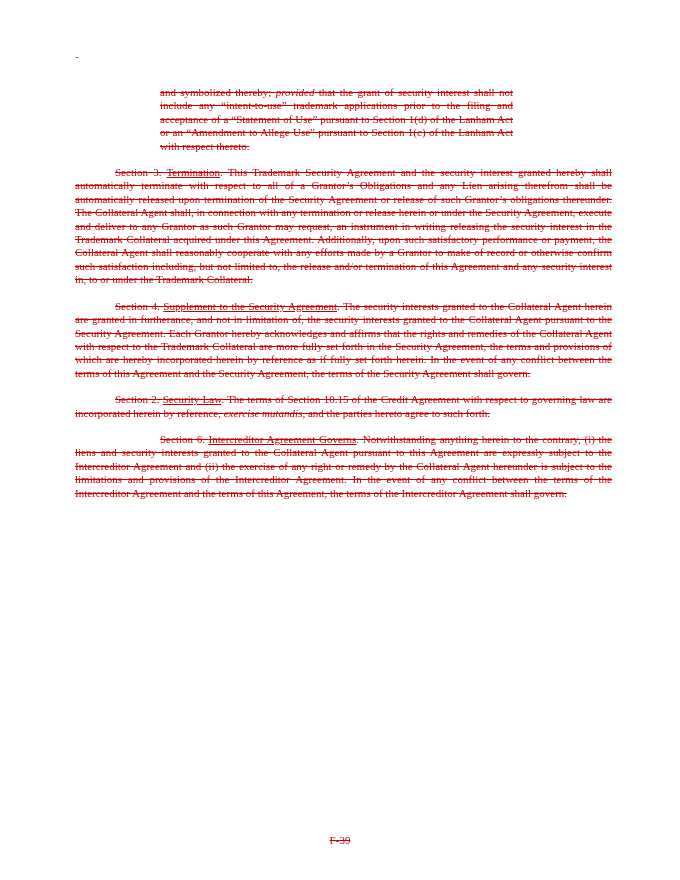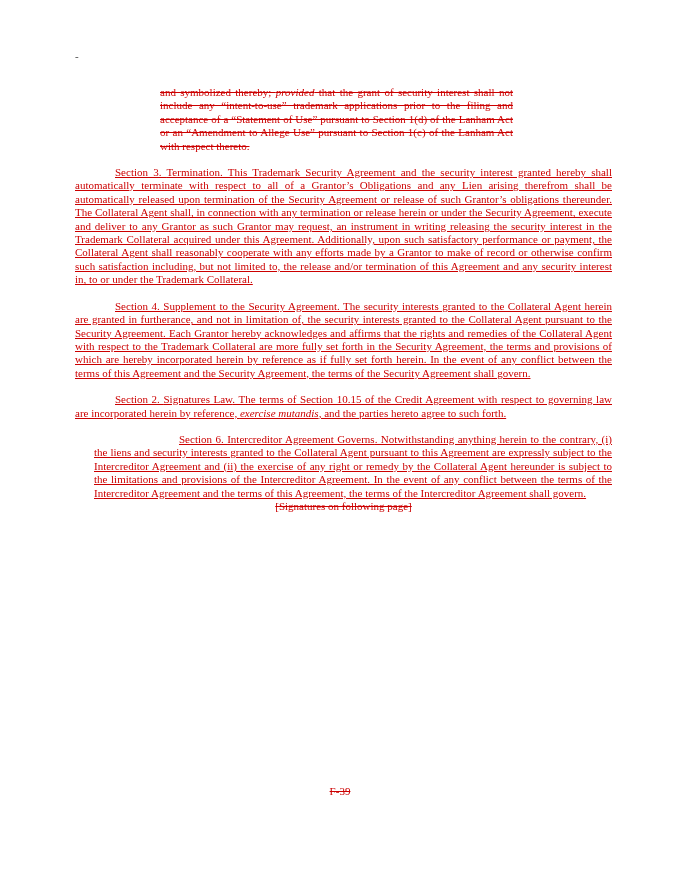--- a/index.html
+++ b/index.html
@@ -37,59 +37,56 @@
     text-align: justify;
     text-decoration: line-through;
     text-decoration-thickness: 1px;
   }
   .content p.indented-block {
     margin-left: 85px;
     margin-right: 99px;
   }
   .content p.body {
     text-indent: 40px;
-    text-decoration: underline;
   }
   .content p.deep {
     text-indent: 85px;
-    margin-left: 19px;
   }
   .content p.tight {
     margin-bottom: 0;
   }
   .content p.centered {
     text-align: center;
     text-indent: 0;
   }
   .content span.italic {
     font-style: italic;
   }
   .content span.underlined {
     text-decoration: underline;
     text-decoration-thickness: 1px;
   }
   .page-number {
     position: absolute;
     left: 0;
     right: 0;
-    top: 785px;
+    top: 834px;
     text-align: center;
     text-decoration: line-through;
     text-decoration-thickness: 1px;
   }
 </style>
 </head>
 <body>
 
 <div class="page">
   <div class="stray-mark">-</div>
 
   <div class="content">
       <p class="indented-block"><span>and symbolized thereby; </span><span class="italic">provided</span><span> that the grant of security interest shall not include any “intent-to-use” trademark applications prior to the filing and acceptance of a “Statement of Use” pursuant to Section 1(d) of the Lanham Act or an “Amendment to Allege Use” pursuant to Section 1(c) of the Lanham Act with respect thereto.</span></p>
       <p class="body"><span>Section 3.  </span><span class="underlined">Termination</span><span>.  This Trademark Security Agreement and the security interest granted hereby shall automatically terminate with respect to all of a Grantor’s Obligations and any Lien arising therefrom shall be automatically released upon termination of the Security Agreement or release of such Grantor’s obligations thereunder.  The Collateral Agent shall, in connection with any termination or release herein or under the Security Agreement, execute and deliver to any Grantor as such Grantor may request, an instrument in writing releasing the security interest in the Trademark Collateral acquired under this Agreement.  Additionally, upon such satisfactory performance or payment, the Collateral Agent shall reasonably cooperate with any efforts made by a Grantor to make of record or otherwise confirm such satisfaction including, but not limited to, the release and/or termination of this Agreement and any security interest in, to or under the Trademark Collateral.</span></p>
       <p class="body"><span>Section 4.  </span><span class="underlined">Supplement to the Security Agreement</span><span>.  The security interests granted to the Collateral Agent herein are granted in furtherance, and not in limitation of, the security interests granted to the Collateral Agent pursuant to the Security Agreement.  Each Grantor hereby acknowledges and affirms that the rights and remedies of the Collateral Agent with respect to the Trademark Collateral are more fully set forth in the Security Agreement, the terms and provisions of which are hereby incorporated herein by reference as if fully set forth herein.  In the event of any conflict between the terms of this Agreement and the Security Agreement, the terms of the Security Agreement shall govern.</span></p>
-      <p class="body"><span>Section 2.  </span><span class="underlined">Signatures Law</span><span>.  The terms of Section 10.15 of the Credit Agreement with respect to governing law are incorporated herein by reference, </span><span class="italic">exercise mutandis</span><span>, and the parties hereto agree to such forth.</span></p>
+      <p class="body"><span>Section 2.  </span><span class="underlined">Security Law</span><span>.  The terms of Section 10.15 of the Credit Agreement with respect to governing law are incorporated herein by reference, </span><span class="italic">exercise mutandis</span><span>, and the parties hereto agree to such forth.</span></p>
       <p class="body deep tight"><span>Section 6.  </span><span class="underlined">Intercreditor Agreement Governs</span><span>.  Notwithstanding anything herein to the contrary, (i) the liens and security interests granted to the Collateral Agent pursuant to this Agreement are expressly subject to the Intercreditor Agreement and (ii) the exercise of any right or remedy by the Collateral Agent hereunder is subject to the limitations and provisions of the Intercreditor Agreement.  In the event of any conflict between the terms of the Intercreditor Agreement and the terms of this Agreement, the terms of the Intercreditor Agreement shall govern.</span></p>
-      <p class="centered"><span>[Signatures on following page]</span></p>
     </div>
 
   <div class="page-number">F-39</div>
 </div>
 
 </body></html>

